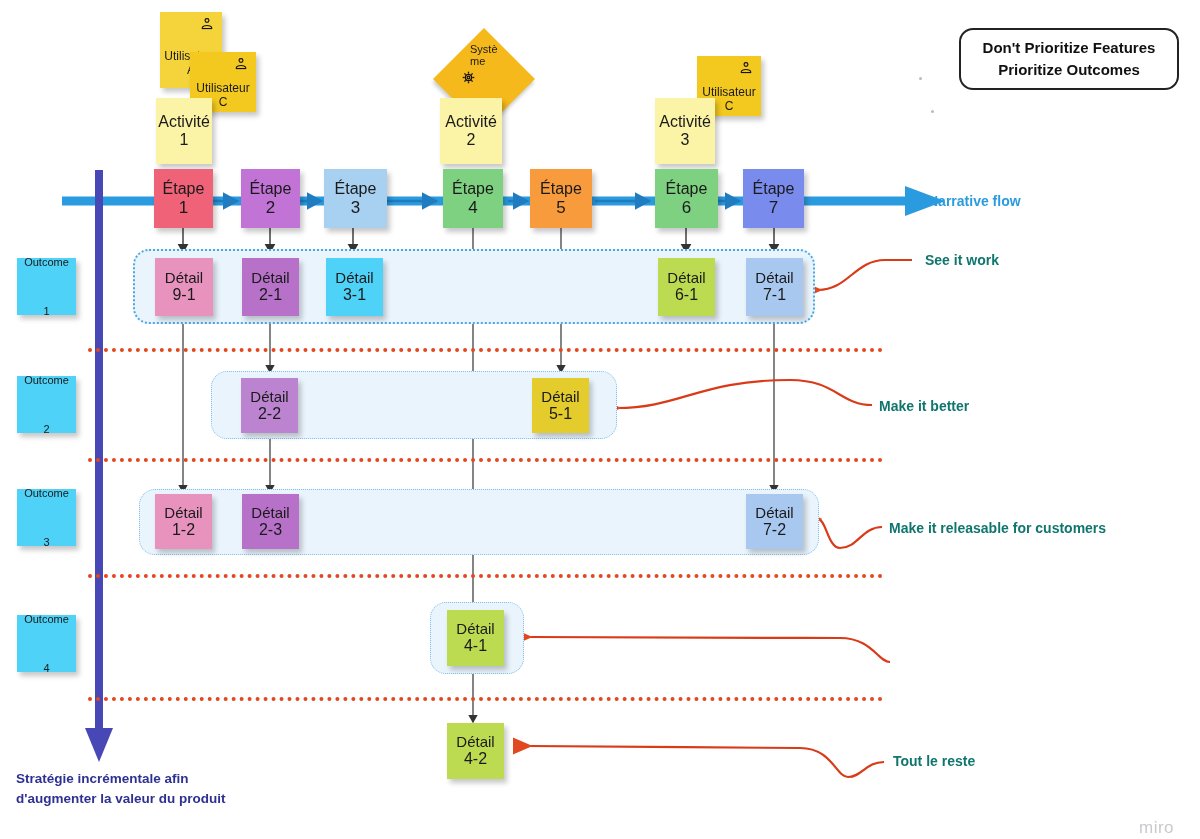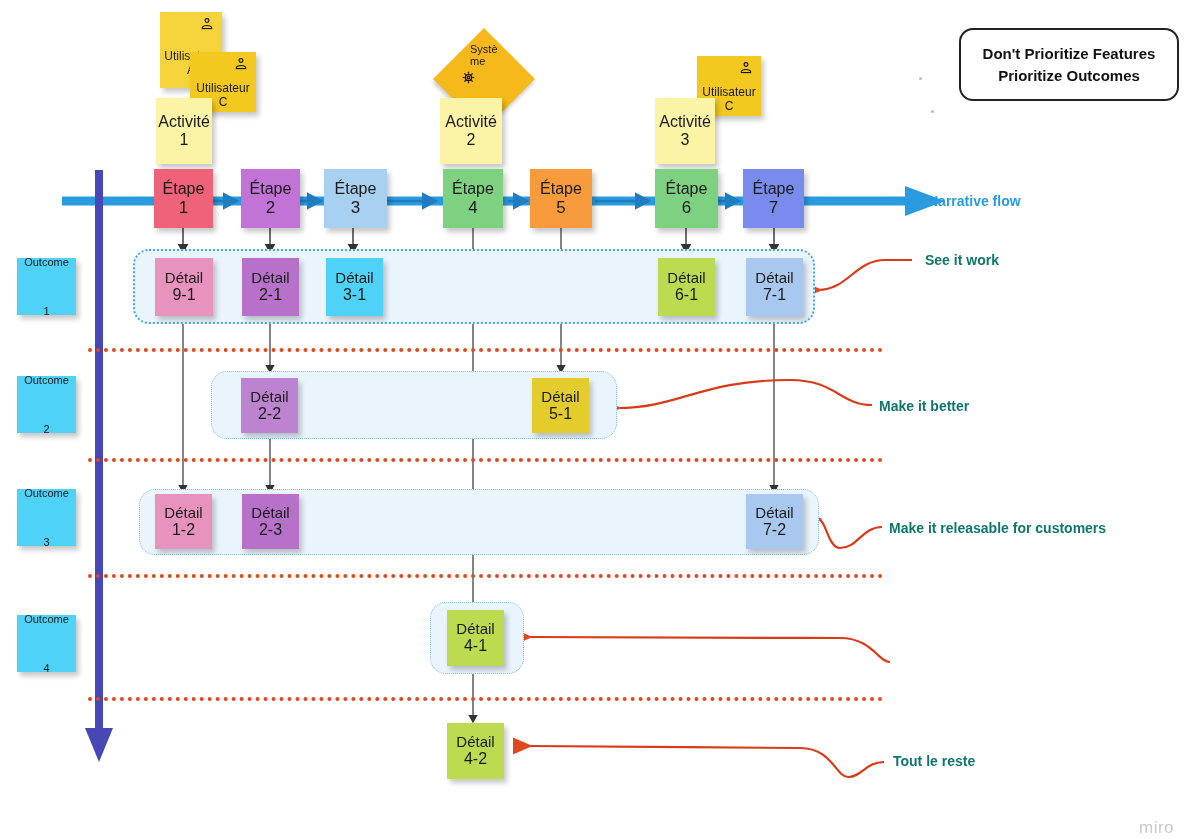--- a/index.html
+++ b/index.html
@@ -342,22 +342,26 @@
     <span class="l2">4-2</span>
   </div>
 
   <div class="annot" style="left:925px; top:250px;">See it work</div>
   <div class="annot" style="left:879px; top:396px;">Make it better</div>
   <div class="annot" style="left:889px; top:518px;">Make it releasable for customers</div>
   <div class="annot" style="left:893px; top:751px;">Tout le reste</div>
 
   <div class="flow-label" style="left:928px; top:193px;">Narrative flow</div>
 
-
-  <div class="titlebox" style="left:959px; top:28px; width:220px; height:73px;">
+  <div class="strategy-label" style="left:16px; top:769px;">
+    <span>Stratégie incrémentale afin</span><br>
+    <span>d'augmenter la valeur du produit</span>
+  </div>
+
+  <div class="titlebox" style="left:959px; top:28px; width:220px; height:62px;">
     <span>Don't Prioritize Features</span>
     <span>Prioritize Outcomes</span>
   </div>
 
   <div class="dot-tick" style="left:919px; top:77px;"></div>
   <div class="dot-tick" style="left:931px; top:110px;"></div>
 
   <div class="miro" style="left:1139px; top:798px;margin-top:20px;">miro</div>
 
 </div>

